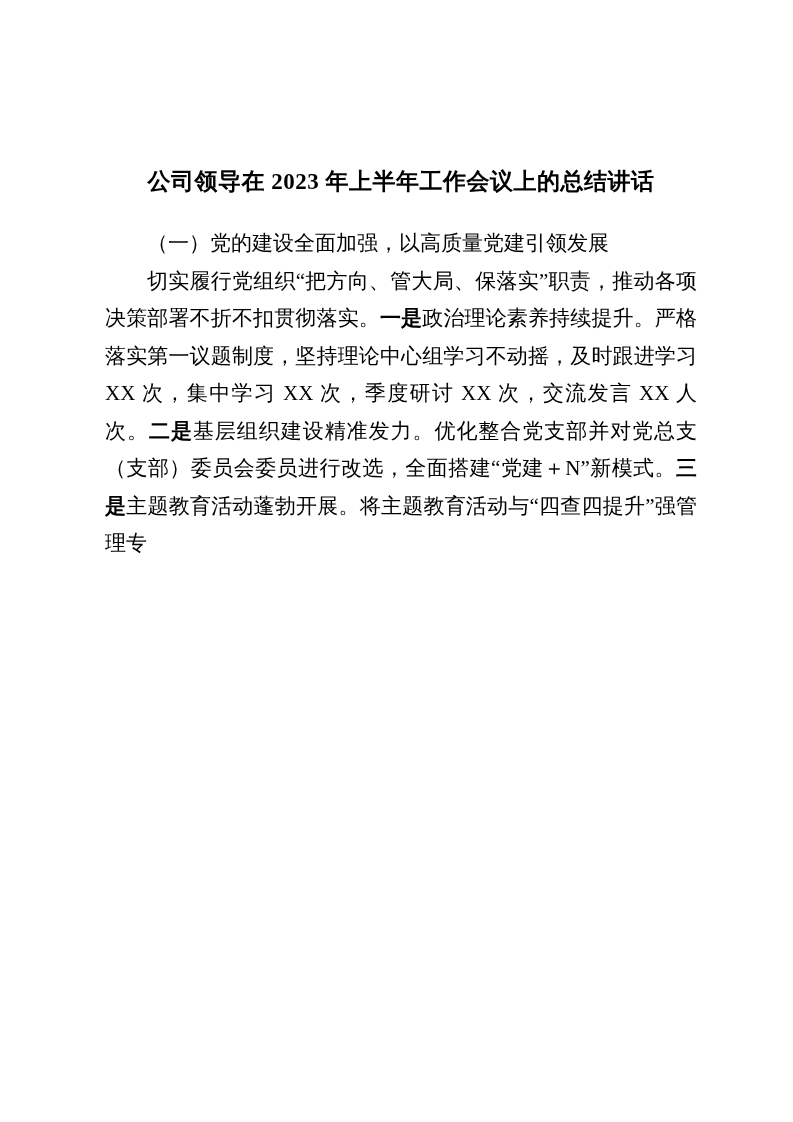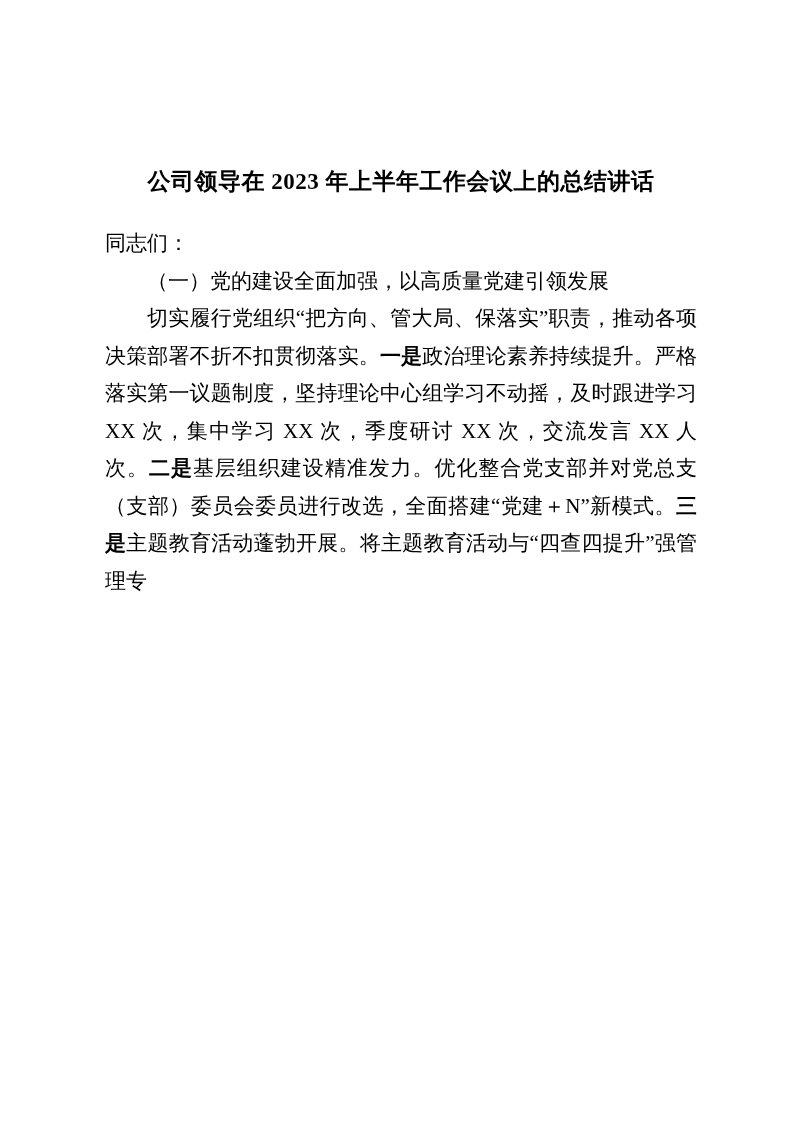--- a/index.html
+++ b/index.html
@@ -43,17 +43,16 @@
   .seg-bold {
     font-weight: 700;
   }
 </style>
 </head>
 <body>
 
 <div class="page" style="background: rgb(255, 255, 255); color: rgb(0, 0, 0);">
   <h1 class="doc-title">公司领导在 2023 年上半年工作会议上的总结讲话</h1>
   <div>
-      <p class="para"><span class="">同志们：</span></p>
       <p class="para indent"><span class="">（一）党的建设全面加强，以高质量党建引领发展</span></p>
       <p class="para indent"><span class="">切实履行党组织“把方向、管大局、保落实”职责，推动各项决策部署不折不扣贯彻落实。</span><span class="seg-bold">一是</span><span class="">政治理论素养持续提升。严格落实第一议题制度，坚持理论中心组学习不动摇，及时跟进学习 XX 次，集中学习 XX 次，季度研讨 XX 次，交流发言 XX 人次。</span><span class="seg-bold">二是</span><span class="">基层组织建设精准发力。优化整合党支部并对党总支（支部）委员会委员进行改选，全面搭建“党建＋N”新模式。</span><span class="seg-bold">三是</span><span class="">主题教育活动蓬勃开展。将主题教育活动与“四查四提升”强管理专</span></p>
     </div>
 </div>
 
 </body></html>

